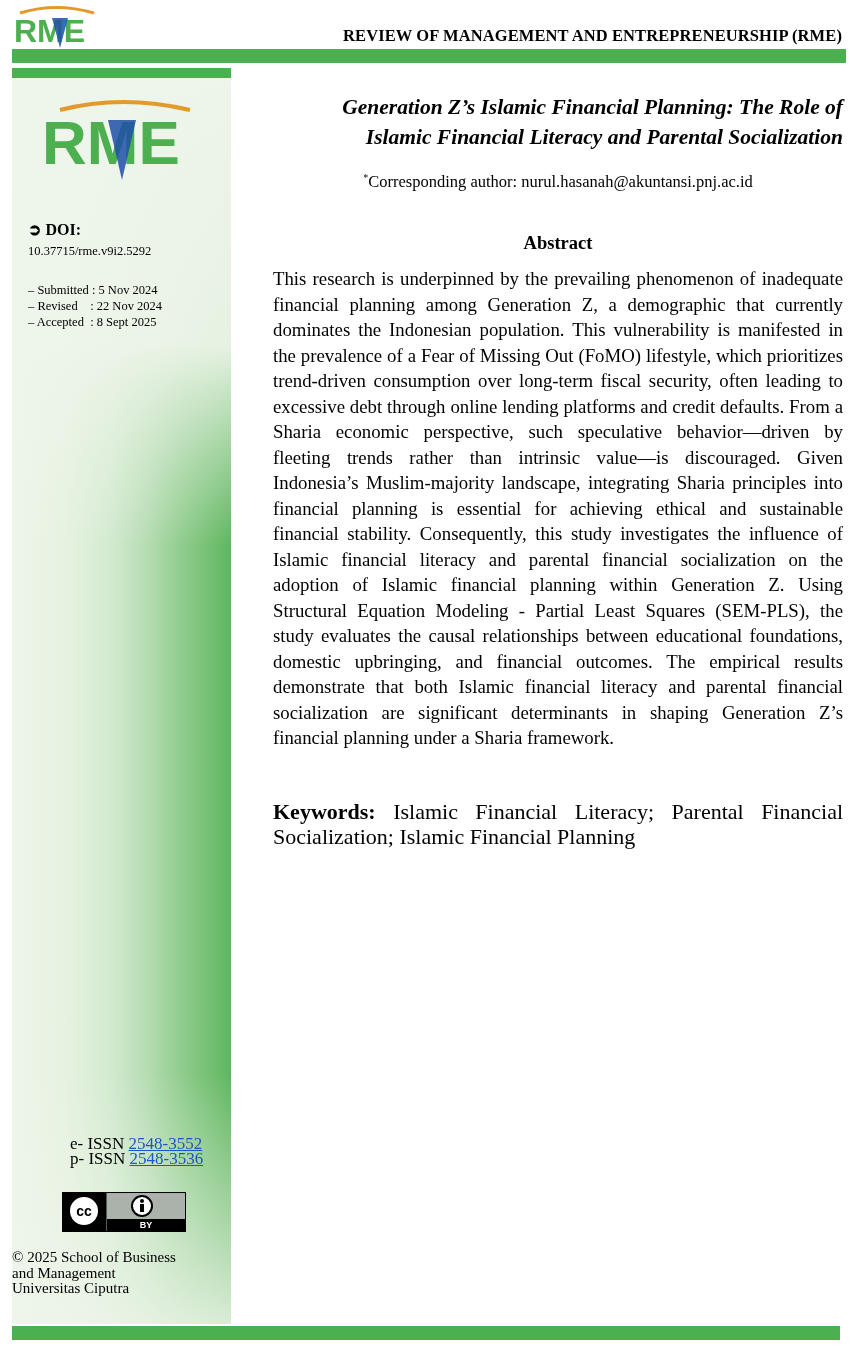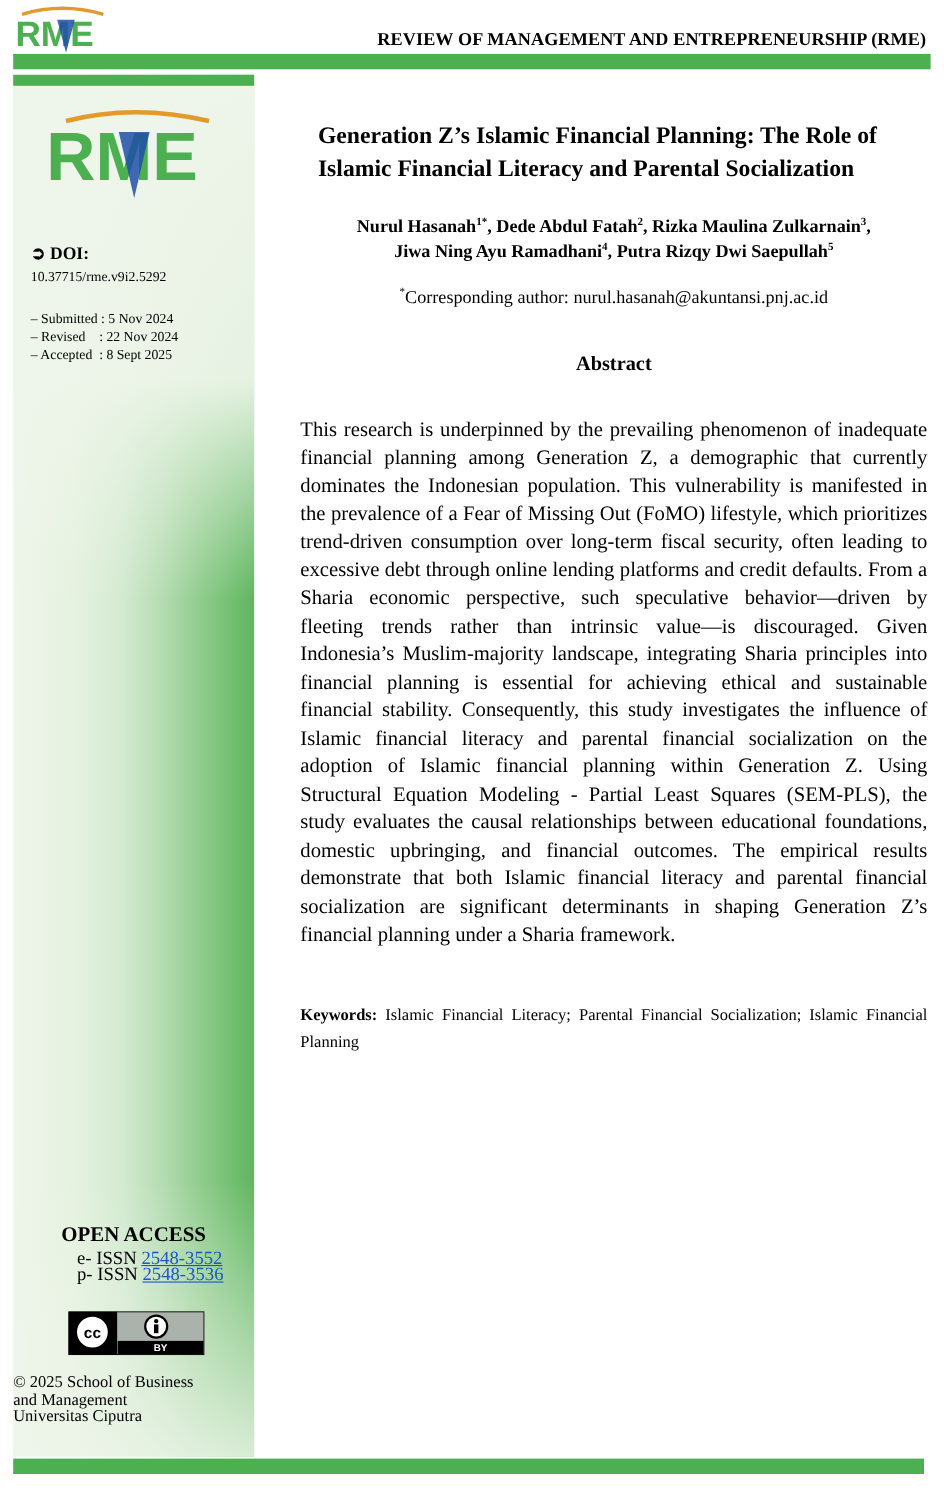--- a/index.html
+++ b/index.html
@@ -26,28 +26,28 @@
 
   .open-access { position:absolute; left:0; width:219px; top:1044px; text-align:center; font-weight:bold; font-size:19px; }
   .issn { position:absolute; left:58px; top:1068px; font-size:17px; line-height:15px; }
   .issn a { color:#1a57c4; text-decoration:underline; }
   .cc-badge { position:absolute; left:50px; top:1124px; width:124px; height:40px; }
   .copyright { position:absolute; left:0; width:219px; top:1182px; text-align:left; font-size:15px; line-height:15.5px; }
 
   .bottom-bar { position:absolute; left:12px; top:1326px; width:828px; height:14px; background:#4caf50; }
 
   .main { position:absolute; left:273px; top:92px; width:570px; }
-  .paper-title { text-align:left; font-weight:bold; font-size:21.5px; line-height:30px; margin:16px; }
+  .paper-title { text-align:right; font-weight:bold; font-size:21.5px; line-height:30px; margin:0;font-style:italic; }
   .authors { margin:26px auto 0; width:500px; text-align:center; font-weight:bold; font-size:16.5px; line-height:23px; }
   .affil { text-align:center; font-size:16.5px; line-height:20px; margin-top:0; }
   sup { font-size:10px; vertical-align:super; line-height:0; }
   .corresp { text-align:center; font-size:16.5px; margin-top:20px; }
   .abstract-head { text-align:center; font-weight:bold; font-size:18.5px; margin-top:41px; }
-  .abstract { text-align:justify; font-size:18.8px; line-height:25.5px; margin-top:36px; }
-  .keywords { text-align:justify; font-size:15px; line-height:25.5px; margin-top:48px; }
+  .abstract { text-align:justify; font-size:18.8px; line-height:25.5px; margin-top:12px; }
+  .keywords { text-align:justify; font-size:22px; line-height:25.5px; margin-top:48px; }
   .keywords b { font-weight:bold; }
 </style>
 </head>
 <body>
 
 <svg class="top-logo" viewBox="0 0 88 46">
   <path d="M8 9 Q44 -2 82 9" stroke="#e39a2d" stroke-width="3" fill="none"></path>
   <text x="2" y="38" font-family="Liberation Sans, sans-serif" font-weight="bold" font-size="32" fill="#4caf50">RME</text>
   <path d="M40 14 L48 44 L56 14 Z" fill="#1f4fa8" opacity="0.85"></path>
 </svg>
@@ -69,21 +69,20 @@
     <span>DOI:</span>
   </div>
   <div class="doi-value">10.37715/rme.v9i2.5292</div>
 
   <div class="dates">
     <div>– Submitted : 5 Nov 2024</div>
     <div>– Revised    : 22 Nov 2024</div>
     <div>– Accepted  : 8 Sept 2025</div>
   </div>
 
-  <div class="open-access">OPEN ACCESS</div>
   <div class="issn">
     <div><span>e- ISSN</span> <a>2548-3552</a></div>
     <div><span>p- ISSN</span> <a>2548-3536</a></div>
   </div>
 
   <svg class="cc-badge" viewBox="0 0 124 40">
     <rect x="0.5" y="0.5" width="123" height="39" fill="#aab2ab" stroke="#000"></rect>
     <rect x="0.5" y="0.5" width="44" height="39" fill="#000"></rect>
     <circle cx="22" cy="19" r="15" fill="#fff" stroke="#000" stroke-width="2"></circle>
     <text x="22" y="24" text-anchor="middle" font-family="Liberation Sans, sans-serif" font-weight="bold" font-size="14" fill="#000">cc</text>
@@ -97,27 +96,20 @@
   <div class="copyright">
     <div>© 2025 School of Business</div>
     <div>and Management</div>
     <div>Universitas Ciputra</div>
   </div>
 </div>
 
 <div class="main">
   <h1 class="paper-title">Generation Z’s Islamic Financial Planning: The Role of Islamic Financial Literacy and Parental Socialization</h1>
 
-  <div class="authors">
-    <span>Nurul Hasanah</span><sup>1*</sup>,
-    <span>Dede Abdul Fatah</span><sup>2</sup>,
-    <span>Rizka Maulina Zulkarnain</span><sup>3</sup>,
-    <span>Jiwa Ning Ayu Ramadhani</span><sup>4</sup>,
-    <span>Putra Rizqy Dwi Saepullah</span><sup>5</sup>
-  </div>
 
   <div class="corresp">
     <sup>*</sup><span>Corresponding author: nurul.hasanah@akuntansi.pnj.ac.id</span>
   </div>
 
   <div class="abstract-head">Abstract</div>
   <div class="abstract">This research is underpinned by the prevailing phenomenon of inadequate financial planning among Generation Z, a demographic that currently dominates the Indonesian population. This vulnerability is manifested in the prevalence of a Fear of Missing Out (FoMO) lifestyle, which prioritizes trend-driven consumption over long-term fiscal security, often leading to excessive debt through online lending platforms and credit defaults. From a Sharia economic perspective, such speculative behavior—driven by fleeting trends rather than intrinsic value—is discouraged. Given Indonesia’s Muslim-majority landscape, integrating Sharia principles into financial planning is essential for achieving ethical and sustainable financial stability. Consequently, this study investigates the influence of Islamic financial literacy and parental financial socialization on the adoption of Islamic financial planning within Generation Z. Using Structural Equation Modeling - Partial Least Squares (SEM-PLS), the study evaluates the causal relationships between educational foundations, domestic upbringing, and financial outcomes. The empirical results demonstrate that both Islamic financial literacy and parental financial socialization are significant determinants in shaping Generation Z’s financial planning under a Sharia framework.</div>
 
   <div class="keywords">
     <b>Keywords:</b> <span>Islamic Financial Literacy; Parental Financial Socialization; Islamic Financial Planning</span>

